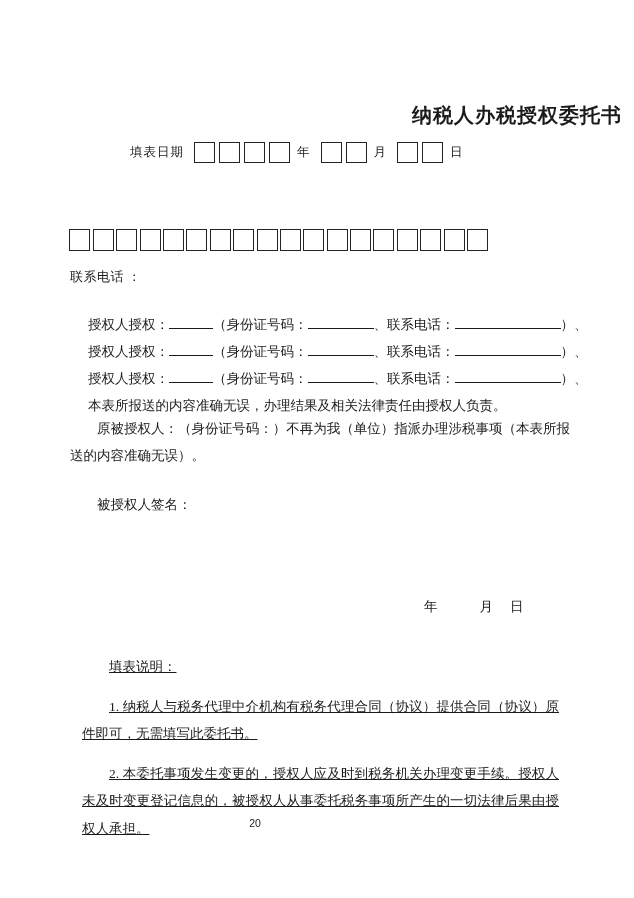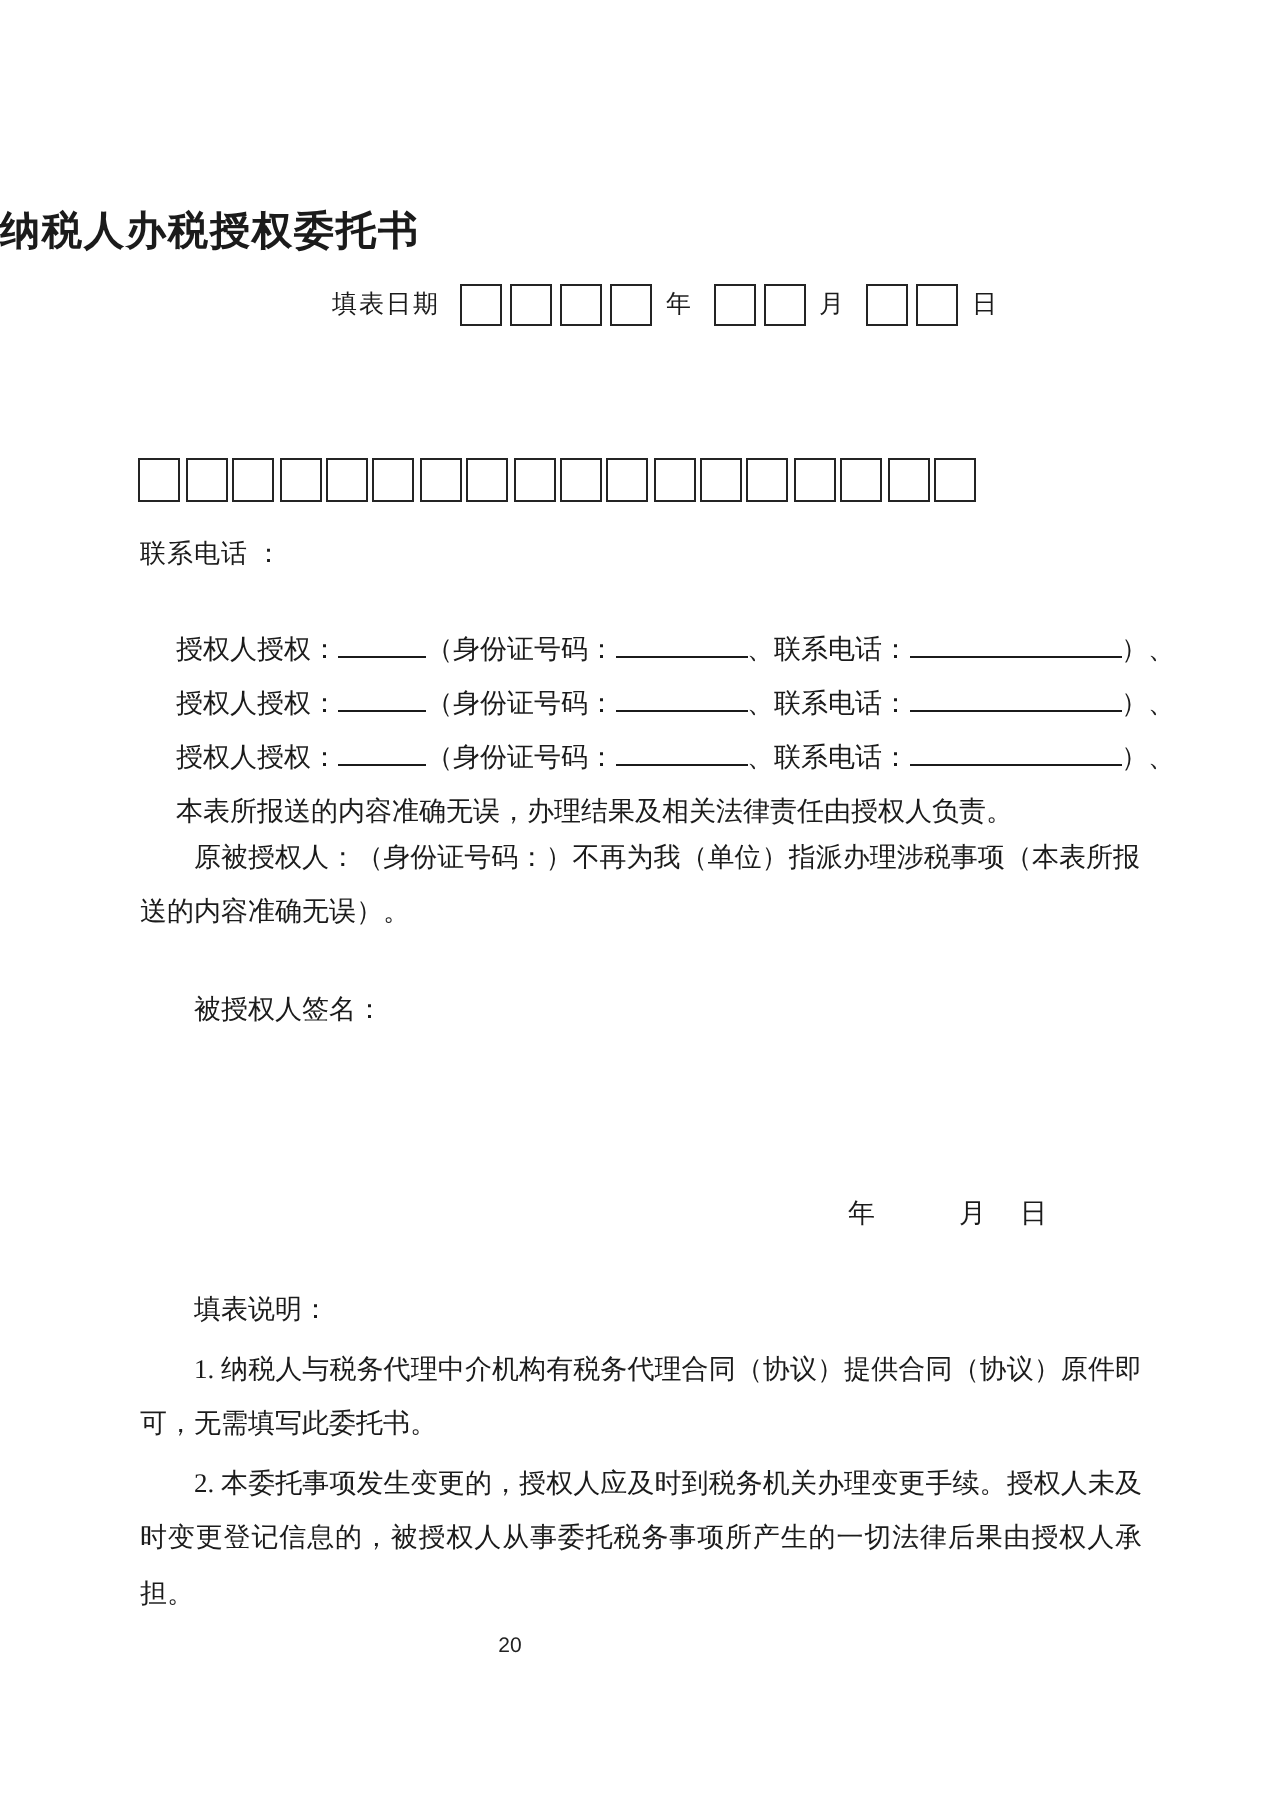--- a/index.html
+++ b/index.html
@@ -9,21 +9,21 @@
     margin:0 auto;
     background:#ffffff;
     color:#1b1b1b;
     font-family:"Liberation Serif","DejaVu Serif",serif;
     overflow:hidden;
   }
 
   
   .title {
     position:absolute; top:102px; left:0; width:622px;
-    text-align:left;
+    text-align:right;
     font-family:Liberation Mono, monospace;
     font-size:20px; font-weight:700; letter-spacing:1px;
   }
 
   .decl-box {
     position:absolute; left:437px; top:77px; width:125px; min-height:131px;
     box-sizing:border-box;
     border:1.5px solid #2b2b2b;
     padding:6px 7px 4px 7px;
     background:#fff;
@@ -41,21 +41,21 @@
   .decl-seal {
     margin:1px 0 0 0;
     text-align:center; font-size:12.5px; letter-spacing:1px;
   }
 
   .fill-date {
     position:absolute; top:142px; left:130px;
     display:flex; align-items:center;
     font-size:12.5px; letter-spacing:1px;
   }
-  .fill-date .lbl { margin-right:6px;margin-left:36px; }
+  .fill-date .lbl { margin-right:6px; }
   .fill-date .unit { margin:0 6px 0 7px; }
   .boxgroup { display:flex; }
   .fill-date .cbox {
     width:21px; height:21px;
     border:1.6px solid #242424;
     background:#fff;
     margin-left:4px;
     box-sizing:border-box;
   }
 
@@ -117,21 +117,21 @@
   }
   .ymd .m { margin-left:42px; }
   .ymd .d { margin-left:17px; }
 
   
   .instructions {
     position:absolute; top:641px; left:70px; width:501px;
     font-size:13.5px; line-height:27.5px;
     text-align:justify; word-break:break-all;
   }
-  .instructions p { margin:0; text-indent:2em; }
+  .instructions p { margin:12px; text-indent:2em;text-decoration:underline; }
   .instructions p + p { margin-top:2px; }
 
   .page-num {
     position:absolute; top:817px; left:0; width:510px;
     text-align:center;
     font-family:"Liberation Sans","DejaVu Sans",sans-serif;
     font-size:10.5px; color:#222;
   }
 </style>
 </head>

